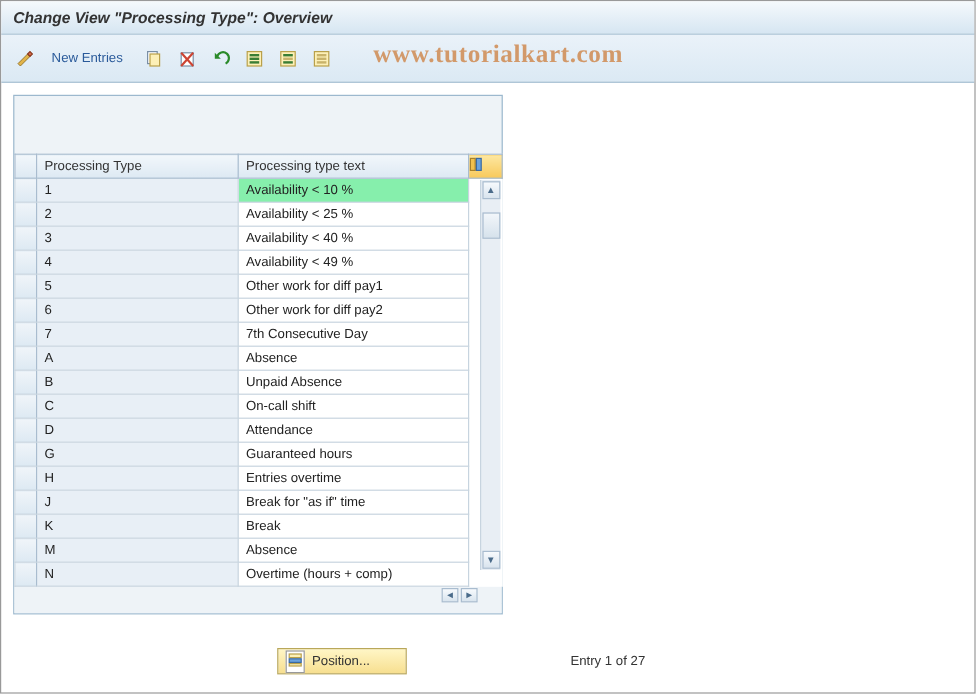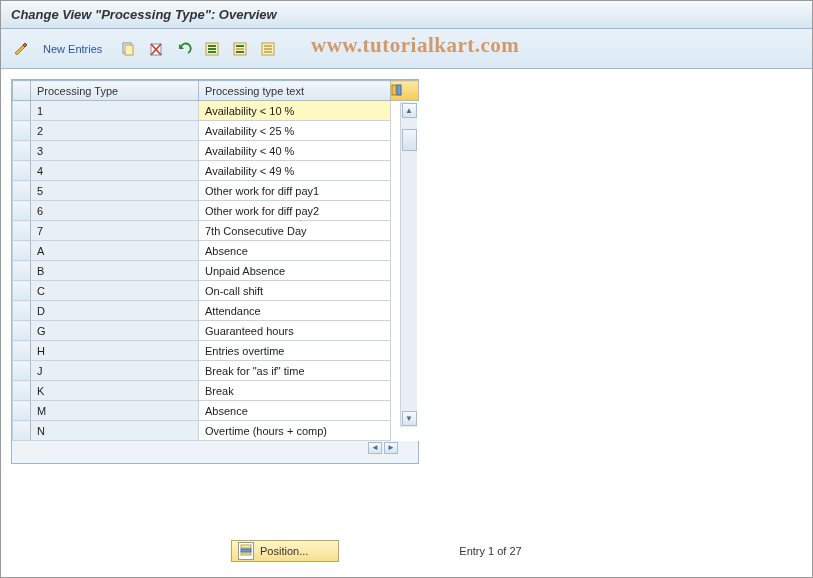--- a/index.html
+++ b/index.html
@@ -66,20 +66,21 @@
     }
     .table-outer {
       margin: 10px;
       border: 1px solid #9cb8ce;
       background: #eef3f7;
       width: 408px;
       position: relative;
     }
     .grid-wrap {
       position: relative;
+      margin-top: 48px;
     }
     table.grid {
       border-collapse: collapse;
       table-layout: fixed;
       width: 406px;
       background: #fff;
     }
     table.grid th {
       background: linear-gradient(to bottom, #f2f7fb, #dde9f3);
       border: 1px solid #a9bccf;
@@ -110,21 +111,21 @@
       overflow: hidden;
     }
     table.grid td.rowsel {
       background: linear-gradient(to bottom, #f0f5f9, #dde9f3);
       border-right:1px solid #a9bccf;
     }
     table.grid td.type-cell {
       background: #e8eff6;
     }
     table.grid tr:first-child td.text-cell {
-      background: #fef9c3;
+      background: #86efac;
     }
     .vscroll {
       position: absolute;
       right: 1px;
       top: 22px;
       width: 17px;
       bottom: 14px;
       background: #e8eef4;
       border-left:1px solid #c7d4df;
     }
@@ -167,20 +168,21 @@
       background: #eef3f7;
     }
     .footer-area {
       position: absolute;
       left: 0;
       bottom: 15px;
       width: 100%;
       display:flex;
       align-items:center;
       padding-left:230px;
+      gap:16px;
     }
     .position-btn {
       background: linear-gradient(to bottom,#fff6c6,#f7df90);
       border:1px solid #b9a75a;
       height: 22px;
       padding: 0 30px 0 6px;
       display:flex; align-items:center;
       gap:6px;
       cursor:pointer;
       font-size:11px;

